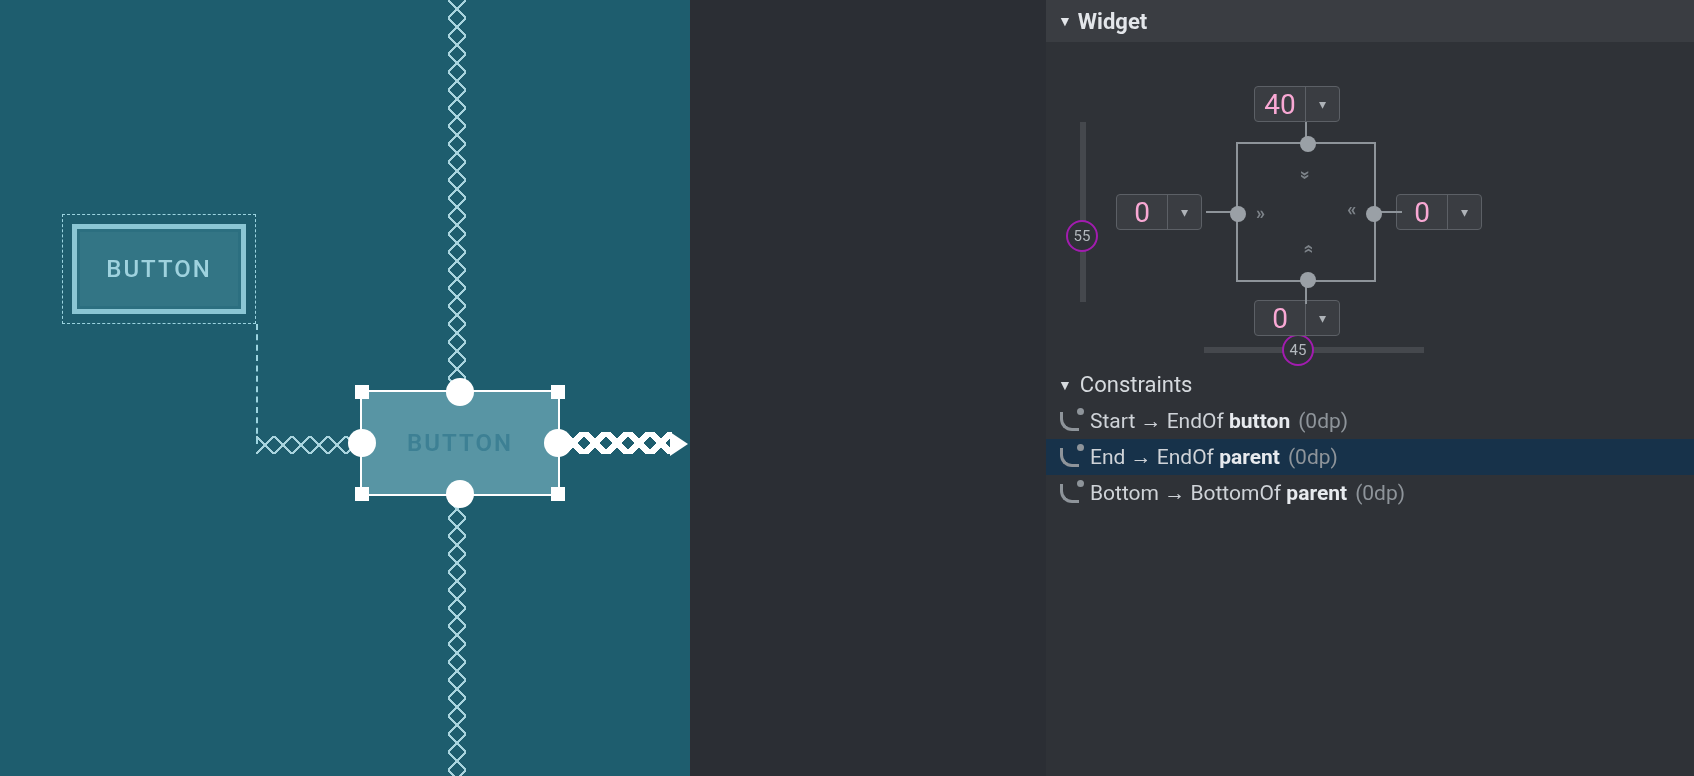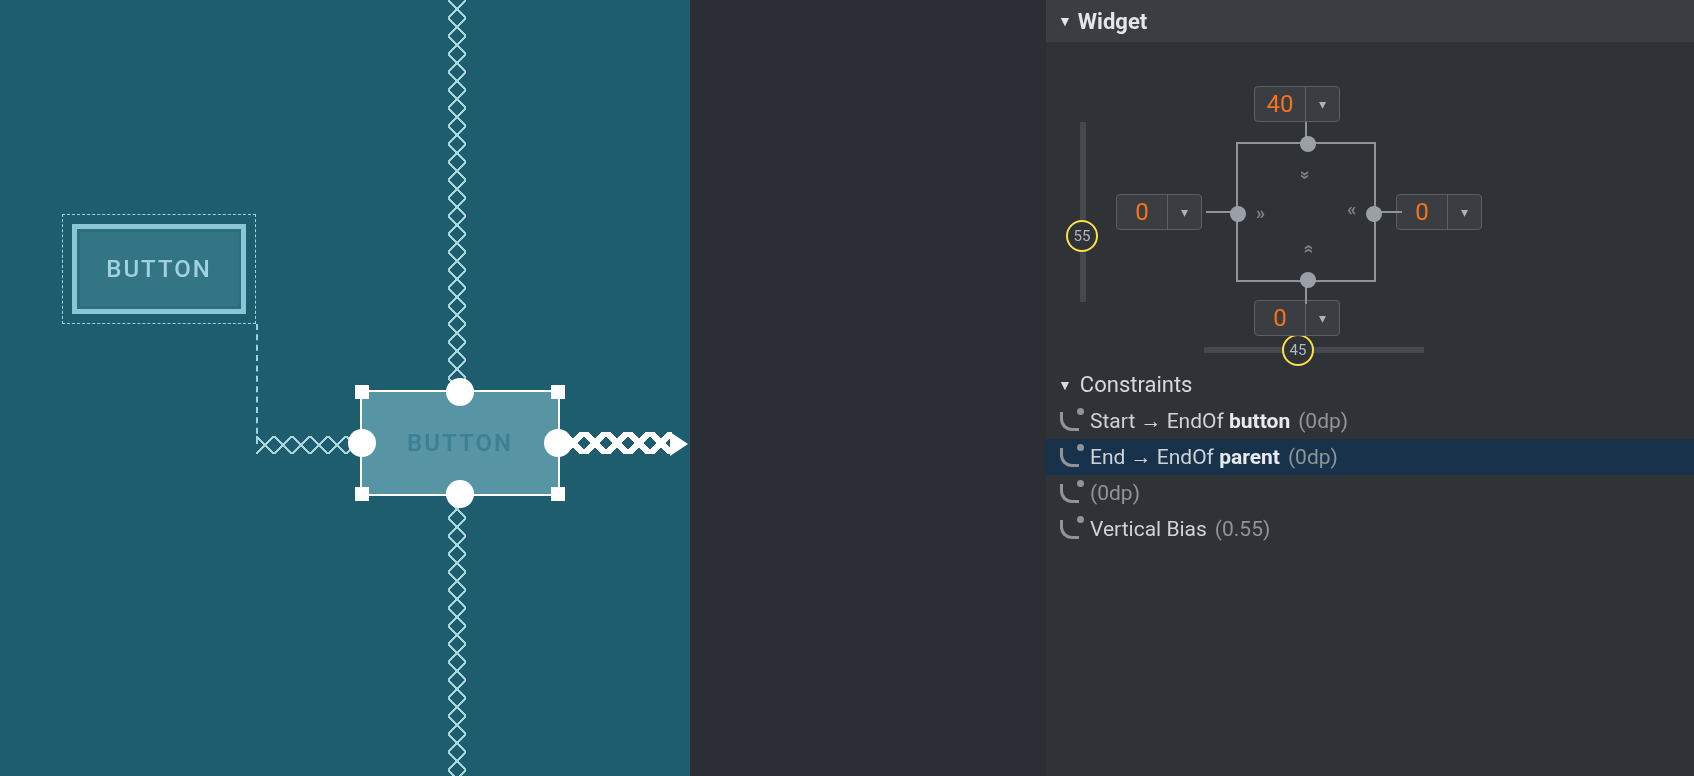--- a/index.html
+++ b/index.html
@@ -65,39 +65,39 @@
     background:#3a3d42; height:42px; display:flex; align-items:center;
     padding:0 12px; font-size:22px; font-weight:700; color:#e3e6ea;
   }
   .section-header .tri { margin-right:6px; font-size:14px;}
   .subtitle { padding:20px 16px 4px; font-size:22px; color:#d6dade; }
   .cw-wrap { position:relative; width:100%; height:320px; }
   .slider-track-v { position:absolute; width:6px; height:180px; background:#45484d; left:34px; top:80px;}
   .slider-track-h { position:absolute; height:6px; width:220px; background:#45484d; left:158px; top:305px;}
   .bias-badge {
     position:absolute; width:32px; height:32px; border-radius:50%;
-    border:2px solid #fde047; color:#b3b8bd; font-size:15px;
+    border:2px solid #a21caf; color:#b3b8bd; font-size:15px;
     display:flex; align-items:center; justify-content:center;
     background:#2f3237;
   }
   .cw-box {
     position:absolute; left:190px; top:100px; width:140px; height:140px;
     border:2px solid #8e949a;
   }
   .cw-chev { position:absolute; color:#7d8389; font-size:18px; letter-spacing:-5px; font-weight:800;}
   .cw-chev.t{left:50%; top:18px; transform:translateX(-50%) rotate(90deg);}
   .cw-chev.b{left:50%; bottom:18px; transform:translateX(-50%) rotate(-90deg);}
   .cw-chev.l{left:18px; top:50%; transform:translateY(-50%);}
   .cw-chev.r{right:18px; top:50%; transform:translateY(-50%) rotate(180deg);}
   .cw-dot{ position:absolute; width:16px; height:16px; background:#9aa0a6; border-radius:50%;}
   .margin-field {
     position:absolute; display:flex; align-items:center; height:36px;
     border:1px solid #5c6066; border-radius:4px; overflow:hidden; background:#3a3d42;
   }
-  .margin-field .val{ width:50px; text-align:center; font-size:24px; color:#f97316;}
+  .margin-field .val{ width:50px; text-align:center; font-size:28px; color:#f9a8d4;}
   .margin-field .dd { width:34px; height:100%; border-left:1px solid #5c6066;
     display:flex; align-items:center; justify-content:center; color:#aeb3b8; font-size:14px;}
   .stub-line-v{ position:absolute; width:2px; height:26px; background:#8e949a;}
   .stub-line-h{ position:absolute; height:2px; width:26px; background:#8e949a;}
 
   .sub-section {
     display:flex; align-items:center; padding:10px 12px 6px; font-size:22px; color:#d6dade;
   }
   .sub-section .tri{ margin-right:8px; font-size:14px;}
   .c-row {
@@ -215,23 +215,19 @@
           <span>Start → EndOf <b>button</b> </span>
           <span class="dim">(0dp)</span>
         </div>
         <div class="c-row selected">
           <span class="c-icon"></span>
           <span>End → EndOf <b>parent</b> </span>
           <span class="dim">(0dp)</span>
         </div>
         <div class="c-row">
           <span class="c-icon"></span>
+          <span>Bottom → BottomOf <b>parent</b> </span>
           <span class="dim">(0dp)</span>
         </div>
-        <div class="c-row">
-          <span class="c-icon"></span>
-          <span>Vertical Bias  </span>
-          <span class="dim">(0.55)</span>
-        </div>
       </div>
 
   </div>
 </div>
 
 </body></html>

